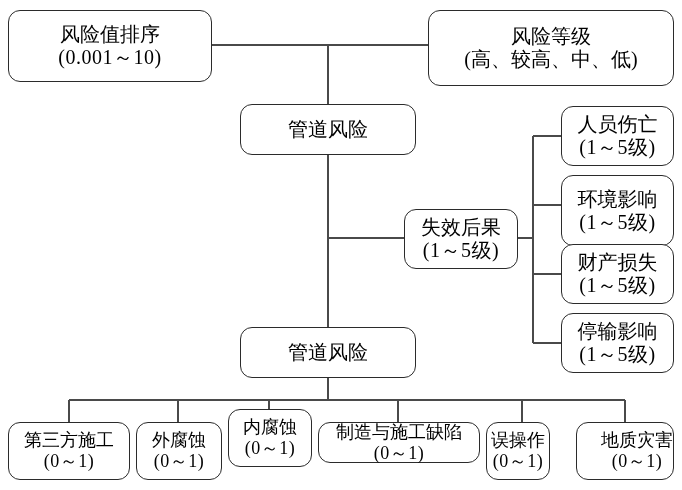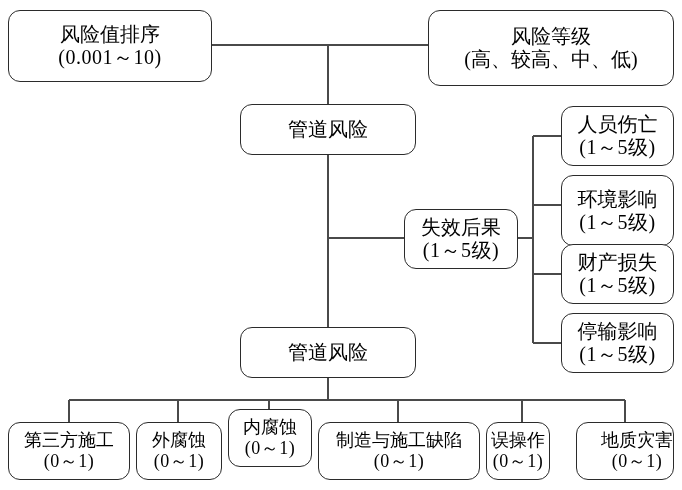--- a/index.html
+++ b/index.html
@@ -140,21 +140,21 @@
   <div class="node f18" style="left:136px; top:422px; width:86px; height:58px;">
     <span class="l1">外腐蚀</span>
     <span class="l2 num">(0～1)</span>
   </div>
 
   <div class="node f18" style="left:228px; top:409px; width:84px; height:58px;">
     <span class="l1">内腐蚀</span>
     <span class="l2 num">(0～1)</span>
   </div>
 
-  <div class="node f18" style="left:318px; top:422px; width:162px; height:58px;">
+  <div class="node f18" style="left:318px; top:422px; width:162px; height:41px;">
     <span class="l1">制造与施工缺陷</span>
     <span class="l2 num">(0～1)</span>
   </div>
 
   <div class="node f18" style="left:486px; top:422px; width:64px; height:58px;">
     <span class="l1">误操作</span>
     <span class="l2 num">(0～1)</span>
   </div>
 
   <div class="node f18" style="left:576px; top:422px; width:98px; height:58px;padding-left:24px;">

